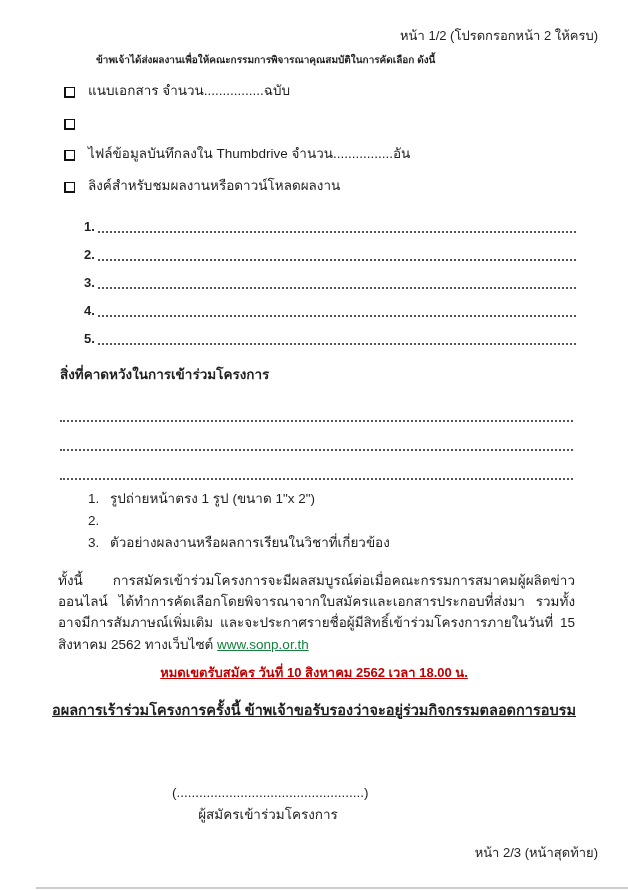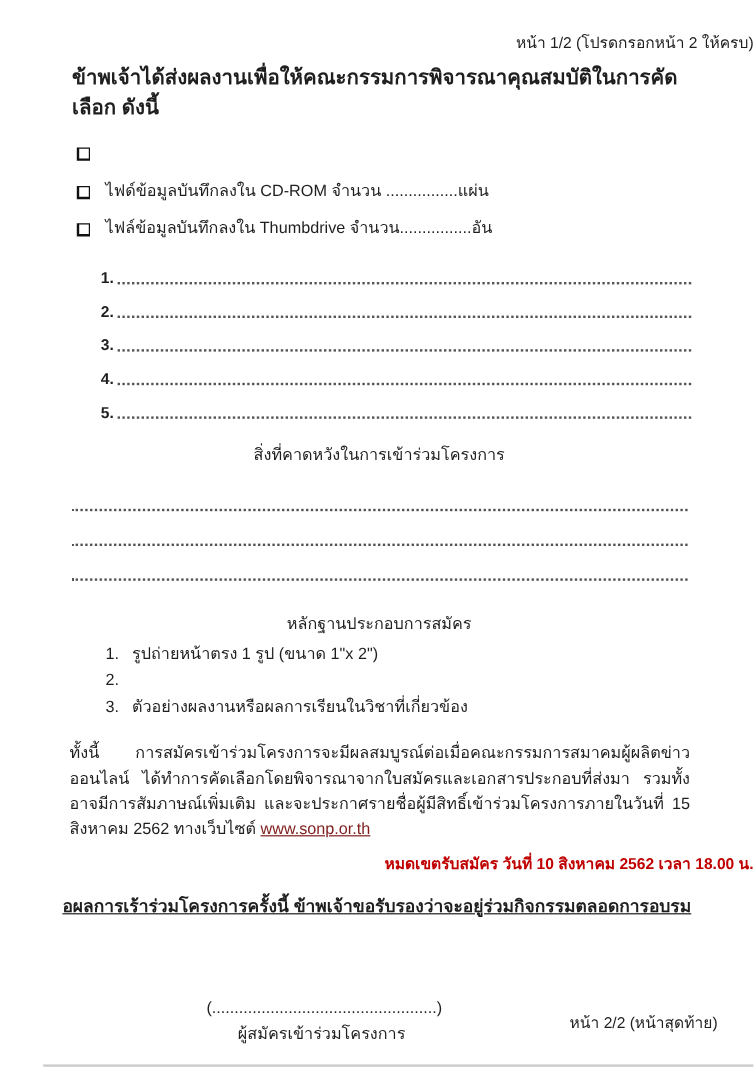--- a/index.html
+++ b/index.html
@@ -13,27 +13,28 @@
   }
   .page {
     position:relative;
     width:628px;
     height:890px;
     background:#ffffff;
     overflow:hidden;
   }
   .header-note {
     margin-top:26px;
+    padding-right:30px;
     text-align:right;
     font-size:13px;
   }
   .intro {
-    margin:6px 56px 0 60px;
-    font-weight:bold;
-    font-size:17px;
+    margin:6px 56px 0 96px;
+    font-weight:bold;
+    font-size:10px;
   }
   .checkbox-list { margin:16px 0 0 64px; }
   .checkbox-row {
     display:flex;
     align-items:center;
     margin-bottom:13.5px;
     height:18px;
   }
   .cb {
     display:inline-block;
@@ -52,45 +53,45 @@
     height:28px;
   }
   .fill-row .num { font-weight:bold; margin-right:3px; font-size:13px; }
   .leader {
     flex:1;
     border-bottom:2px dotted #555;
     margin-bottom:4px;
   }
   .section-heading {
     margin:16px 56px 0 60px;
-    font-weight:normal;
-    font-size:13.5px;
-    text-align:center;
+    font-weight:bold;
+    font-size:13.5px;
   }
   .expect-lines { margin:12px 55px 0 60px; }
   .expect-lines .leader-row { height:29px; display:flex; align-items:flex-end; }
   .evidence-list { margin:4px 56px 0 88px; }
   .evidence-row { display:flex; height:22px; align-items:center; }
   .evidence-row .eno { width:22px; flex:0 0 auto; }
   .paragraph {
     margin:16px 53px 0 58px;
     text-align:justify;
     font-size:13.5px;
     line-height:1.58;
   }
   .paragraph a {
-    color:#7f1d1d;
+    color:#15803d;
     text-decoration:underline;
   }
   .deadline {
     margin-top:8px;
-    text-align:right;
+    text-align:center;
     font-weight:bold;
     font-size:13px;
     color:#c00000;
+    text-decoration:underline;
   }
   .promise {
     margin-top:17px;
     text-align:center;
     font-weight:bold;
     font-size:14.5px;
     text-decoration:underline;
   }
   .signature {
     margin:62px 0 0 172px;
@@ -120,28 +121,32 @@
 
 <div class="page">
 
   <div class="header-note">หน้า 1/2 (โปรดกรอกหน้า 2 ให้ครบ)</div>
 
   <div class="intro">ข้าพเจ้าได้ส่งผลงานเพื่อให้คณะกรรมการพิจารณาคุณสมบัติในการคัดเลือก ดังนี้</div>
 
   <div class="checkbox-list">
     <div class="checkbox-row">
       <span class="cb"></span>
-    </div>
-    <div class="checkbox-row">
-      <span class="cb"></span>
-      <span>ไฟด์ข้อมูลบันทึกลงใน CD-ROM  จำนวน ................แผ่น</span>
+      <span>แนบเอกสาร จำนวน................ฉบับ</span>
+    </div>
+    <div class="checkbox-row">
+      <span class="cb"></span>
     </div>
     <div class="checkbox-row">
       <span class="cb"></span>
       <span>ไฟล์ข้อมูลบันทึกลงใน Thumbdrive จำนวน................อัน</span>
+    </div>
+    <div class="checkbox-row">
+      <span class="cb"></span>
+      <span>ลิงค์สำหรับชมผลงานหรือดาวน์โหลดผลงาน</span>
     </div>
   </div>
 
   <div class="numbered-lines">
     <div class="fill-row">
       <span class="num">1.</span>
       <span class="leader"></span>
     </div>
     <div class="fill-row">
       <span class="num">2.</span>
@@ -168,21 +173,20 @@
         <span class="leader"></span>
       </div>
     <div class="leader-row">
         <span class="leader"></span>
       </div>
     <div class="leader-row">
         <span class="leader"></span>
       </div>
   </div>
 
-  <div class="section-heading" style="margin-top:22px;">หลักฐานประกอบการสมัคร</div>
 
   <div class="evidence-list">
     <div class="evidence-row">
       <span class="eno">1.</span>
       <span>รูปถ่ายหน้าตรง 1 รูป (ขนาด 1"x 2")</span>
     </div>
     <div class="evidence-row">
       <span class="eno">2.</span>
     </div>
     <div class="evidence-row">
@@ -195,17 +199,17 @@
 
   <div class="deadline">หมดเขตรับสมัคร วันที่ 10 สิงหาคม 2562 เวลา 18.00 น.</div>
 
   <div class="promise">อผลการเร้าร่วมโครงการครั้งนี้ ข้าพเจ้าขอรับรองว่าจะอยู่ร่วมกิจกรรมตลอดการอบรม</div>
 
   <div class="signature">
     <div class="sig-paren">(..................................................)</div>
     <div class="sig-role">ผู้สมัครเข้าร่วมโครงการ</div>
   </div>
 
-  <div class="footer-note">หน้า 2/2 (หน้าสุดท้าย)</div>
+  <div class="footer-note">หน้า 2/3 (หน้าสุดท้าย)</div>
 
   <div class="bottom-edge"></div>
 
 </div>
 
 </body></html>

